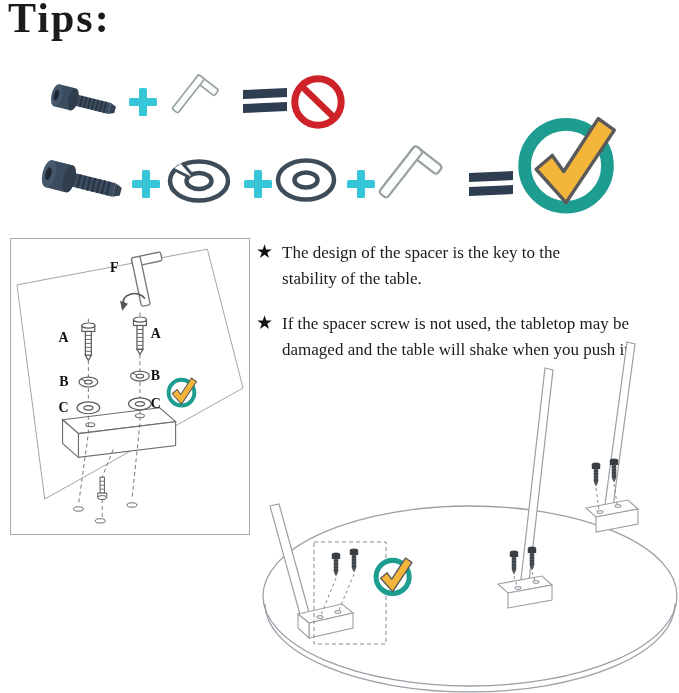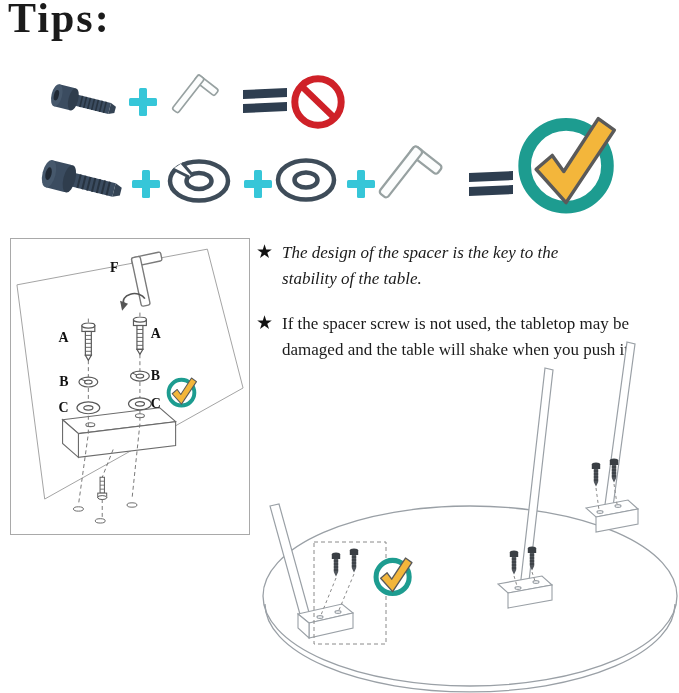--- a/index.html
+++ b/index.html
@@ -6,21 +6,21 @@
   #canvas{position:relative;width:679px;height:693px;background:#ffffff;overflow:hidden;
           font-family:"Liberation Serif",serif;color:#1b1b1b;}
   .abs{position:absolute;}
   #title{position:absolute;left:8px;top:-6px;font-size:42px;font-weight:700;letter-spacing:2px;}
   #detail-box{position:absolute;left:10px;top:238px;width:240px;height:297px;
               border:1px solid #a9a9a9;box-sizing:border-box;background:#fff;}
   #notes{position:absolute;left:256px;top:240px;width:410px;}
   .note{display:flex;gap:9px;margin-bottom:18px;}
   .star{font-family:"DejaVu Sans",sans-serif;font-size:19px;line-height:1.25;color:#111;}
   .note-text{margin:0;font-size:17px;line-height:1.55;}
-  .note-1 .note-text{max-width:322px;font-style:italic;}
+  .note-1 .note-text{max-width:322px;}
   .note-2 .note-text{max-width:382px;}
   svg text{font-family:"Liberation Serif",serif;font-size:14px;font-weight:600;fill:#111;}
 </style>
 </head>
 <body>
 
 <div id="canvas">
 
   <svg width="0" height="0" style="position:absolute" aria-hidden="true">
     <defs>

